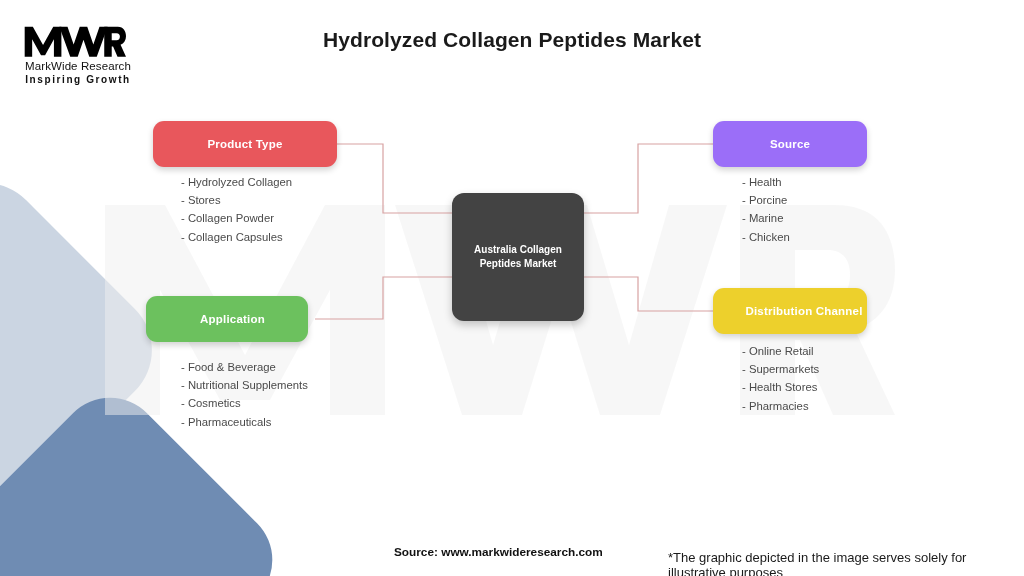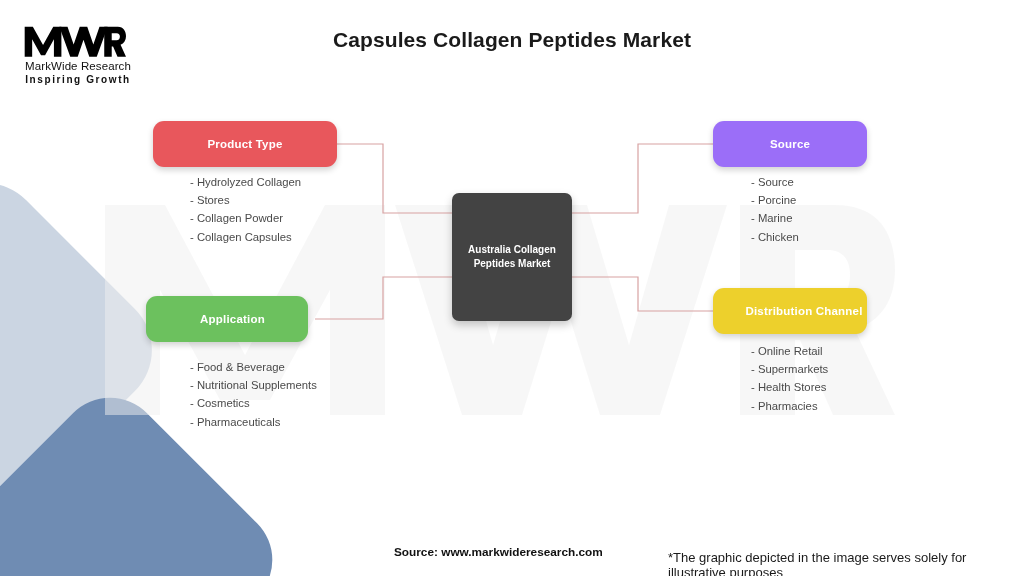--- a/index.html
+++ b/index.html
@@ -74,32 +74,32 @@
     letter-spacing: .2px;
     box-shadow: 0 3px 6px rgba(0,0,0,.18);
   }
   .node-product { left: 153px; top: 121px; width: 184px; height: 46px; background: #e8575c; }
   .node-source  { left: 713px; top: 121px; width: 154px; height: 46px; background: #9b6ef8; }
   .node-app     { left: 146px; top: 296px; width: 162px; height: 46px; background: #6cc15e; padding-left: 11px; }
   .node-dist    { left: 713px; top: 288px; width: 154px; height: 46px; background: #edd02c; padding-left: 28px; }
 
   .node-center {
     position: absolute;
-    left: 452px; top: 193px; width: 120px; height: 128px;
-    background: #434343; border-radius: 7px;
+    left: 452px; top: 193px; width: 132px; height: 128px;
+    background: #434343; border-radius: 12px;
     display: flex; align-items: center; justify-content: center;
     box-shadow: 0 4px 9px rgba(0,0,0,.22);
   }
   .node-center-text {
     color: #fff; font-size: 10px; font-weight: bold;
     text-align: center; line-height: 1.45;
   }
 
   
-  .item-list { position: absolute; margin-left: 9px; }
+  .item-list { position: absolute; }
   .item-list li {
     list-style: none;
     font-size: 11.3px;
     color: #4a4a4a;
     line-height: 18.2px;
     white-space: nowrap;
   }
   .list-product { left: 181px; top: 173px; }
   .list-source  { left: 742px; top: 173px; }
   .list-app     { left: 181px; top: 358px; }
@@ -137,21 +137,21 @@
     <g fill="#000000">
       <path d="M2 96 L2 8 L26 8 L56 62 L86 8 L110 8 L110 96 L88 96 L88 45 L62 92 L50 92 L24 45 L24 96 Z"></path>
       <path d="M104 8 L128 8 L146 60 L164 8 L186 8 L204 60 L222 8 L246 8 L214 96 L192 96 L175 46 L158 96 L136 96 Z"></path>
       <path d="M236 96 L236 8 L276 8 C293 8 300 22 300 36 C300 48 294 57 284 61 L300 96 L275 96 L262 66 L258 66 L258 96 Z M258 27 L258 48 L272 48 C279 48 282 43 282 37 C282 31 279 27 272 27 Z"></path>
     </g>
   </svg>
   <div class="logo-name">MarkWide Research</div>
   <div class="logo-tag">Inspiring Growth</div>
 </div>
 
-<div class="page-title">Capsules Collagen Peptides Market</div>
+<div class="page-title">Hydrolyzed Collagen Peptides Market</div>
 
 <div class="connectors">
   <svg xmlns="http://www.w3.org/2000/svg">
     <g fill="none" stroke="#d8a2a2" stroke-width="1.2">
       <polyline points="307,144 383,144 383,213 452,213"></polyline>
       <polyline points="713,144 638,144 638,213 572,213"></polyline>
       <polyline points="315,319 383,319 383,277 452,277"></polyline>
       <polyline points="713,311 638,311 638,277 572,277"></polyline>
     </g>
   </svg>
@@ -178,21 +178,21 @@
 </div>
 
 <ul class="item-list list-product">
   <li>- Hydrolyzed Collagen</li>
   <li>- Stores</li>
   <li>- Collagen Powder</li>
   <li>- Collagen Capsules</li>
 </ul>
 
 <ul class="item-list list-source">
-  <li>- Source</li>
+  <li>- Health</li>
   <li>- Porcine</li>
   <li>- Marine</li>
   <li>- Chicken</li>
 </ul>
 
 <ul class="item-list list-app">
   <li>- Food &amp; Beverage</li>
   <li>- Nutritional Supplements</li>
   <li>- Cosmetics</li>
   <li>- Pharmaceuticals</li>

